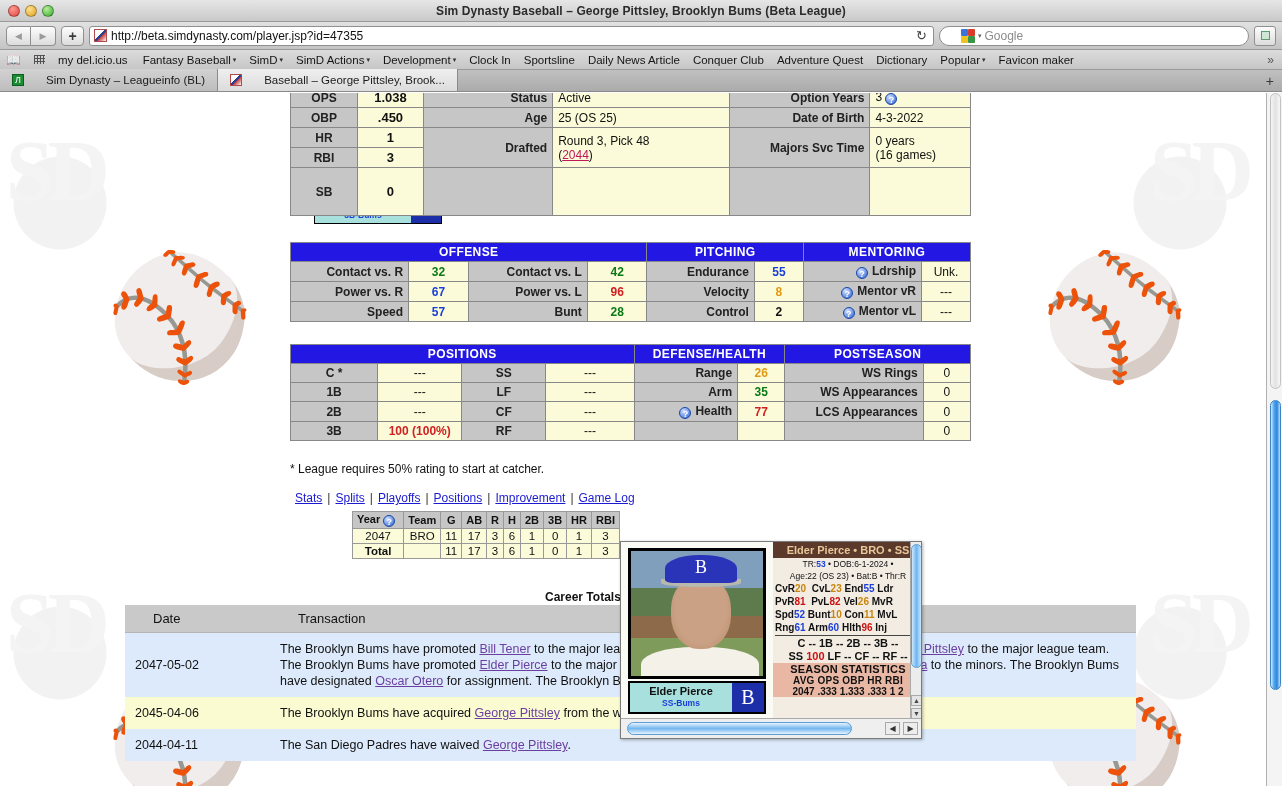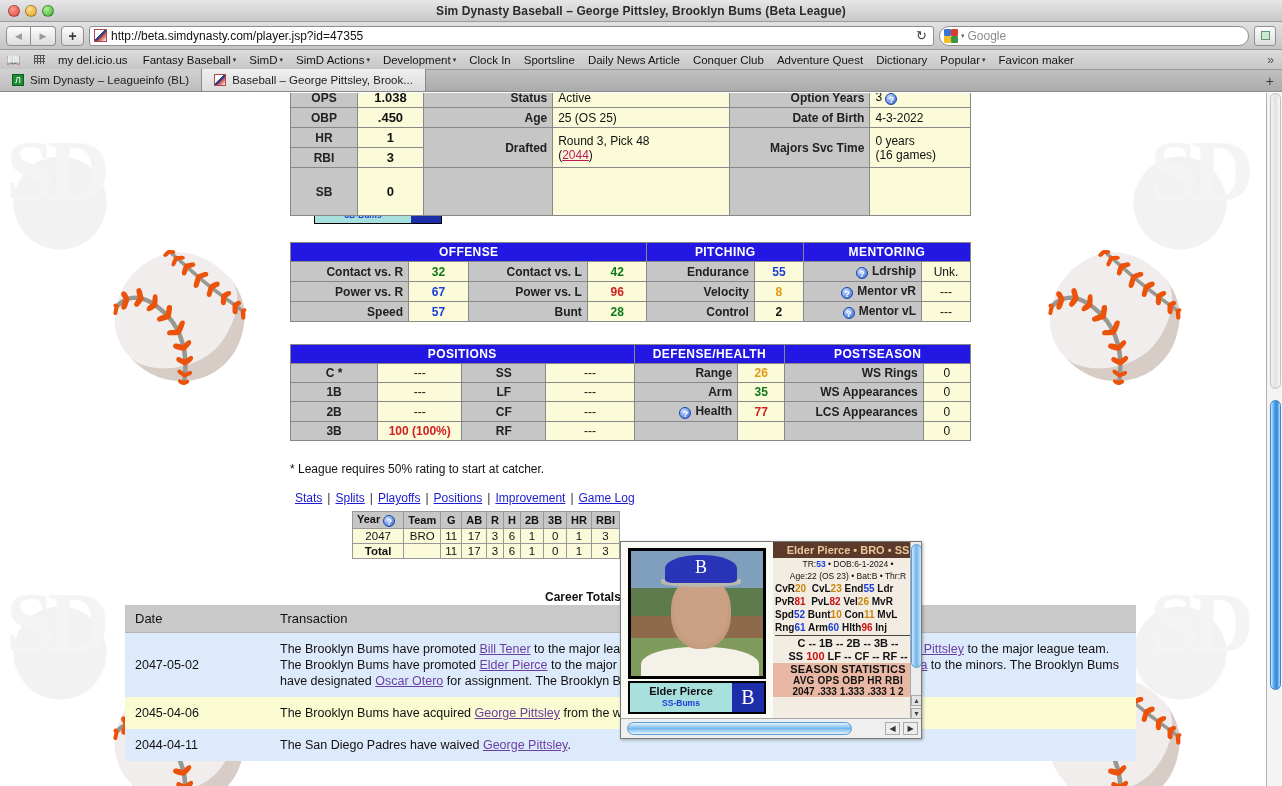--- a/index.html
+++ b/index.html
@@ -52,21 +52,21 @@
     display:flex; align-items:center; padding:0 4px; gap:4px; min-width:0;
   }
   .favicon{
     width:13px; height:13px; flex:none; border:1px solid #b04a4a;
     background:linear-gradient(135deg,#ffffff 0%,#ffffff 42%,#2a3f8f 42%,#2a3f8f 58%,#c23b3b 58%,#ffffff 100%);
   }
   .urltext{ font-size:12px; color:#111; white-space:nowrap; overflow:hidden; }
   .reload{ margin-left:auto; font-size:13px; color:#444; padding-right:2px; }
   .searchbar{
     width:310px; height:20px; background:#fff; border:1px solid #8f8f8f; border-radius:10px;
-    display:flex; align-items:center; padding:0 4px; gap:3px;
+    display:flex; align-items:center; padding:0 21px; gap:3px;
   }
   .g-icon{ width:14px; height:14px; flex:none; position:relative; }
   .g-icon span{ position:absolute; width:7px; height:7px; border-radius:1px;}
   .g-b{ background:#3b73d6; left:0; top:0;}
   .g-r{ background:#d93c2b; left:7px; top:0;}
   .g-y{ background:#efc122; left:0; top:7px;}
   .g-g{ background:#399646; left:7px; top:7px;}
   .g-caret{ font-size:7px; color:#666; }
   .searchtext{ font-size:12px; color:#8c8c8c; }
   .winbtn{
@@ -91,21 +91,21 @@
     background-image:linear-gradient(#333 1px, transparent 1px), linear-gradient(90deg,#333 1px, transparent 1px);
     background-size:3px 3px; opacity:.8;
   }
   .bm-more{ margin-left:auto; font-size:12px; color:#555; padding-right:2px; }
 
   .tabbar{
     height:22px; background:linear-gradient(#c0c0c0,#ababab);
     border-bottom:1px solid #8a8a8a; display:flex; align-items:flex-end; position:relative;
   }
   .tab{
-    height:22px; display:flex; align-items:center; gap:6px;
+    height:22px; display:flex; align-items:center; gap:22px;
     padding:0 12px; font-size:11.5px; color:#1b1b1b;
     border-right:1px solid #8a8a8a;
   }
   .tab.active{ background:linear-gradient(#efefef,#dcdcdc); }
   .tab.inactive{ background:linear-gradient(#d2d2d2,#bdbdbd); }
   .tabico{ width:12px; height:12px; flex:none; }
   .ico-sd{ background:#1a8c32; border:1px solid #0c5f20; position:relative; }
   .ico-sd::after{ content:"Л"; position:absolute; inset:0; color:#fff; font-size:9px; text-align:center; line-height:10px;}
   .ico-mlb{ border:1px solid #b04a4a;
     background:linear-gradient(135deg,#ffffff 0%,#ffffff 42%,#2a3f8f 42%,#2a3f8f 58%,#c23b3b 58%,#ffffff 100%);}
@@ -210,21 +210,21 @@
   .career th{ background:#c6c6c6; font-weight:bold; color:#111; font-size:11px;}
   .career td{ background:#fbfbd9; color:#111; }
   .career .yr{ font-weight:normal; }
   .career .tot{ font-weight:bold; }
   .careertot{ position:absolute; font-size:12px; font-weight:bold; color:#111; }
 
   
   .txn{ position:absolute; left:125px; width:1011px; border-collapse:collapse; font-size:12.5px; }
   .txn th{
     background:#c9c9c9; color:#111; font-weight:normal; text-align:left;
-    padding:6px 10px; border-bottom:1px solid #b5b5b5; font-size:13px;
+    padding:6px 28px; border-bottom:1px solid #b5b5b5; font-size:13px;
   }
   .txn td{ padding:8px 10px; vertical-align:middle; color:#111; line-height:16px;}
   .txn tr.r1 td{ background:#ddeafb; }
   .txn tr.r2 td{ background:#fbfbd2; }
   .txn tr.r3 td{ background:#ddeafb; }
   .txn .dcol{ width:145px; white-space:nowrap; }
   .txn a{ color:#6a3fa0; text-decoration:underline; }
 
   
   .popup{

